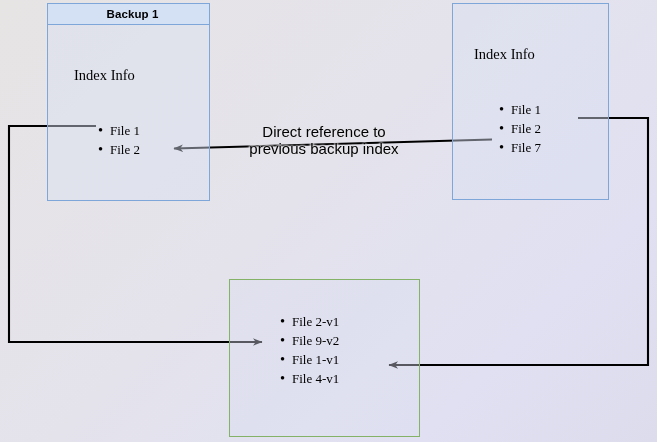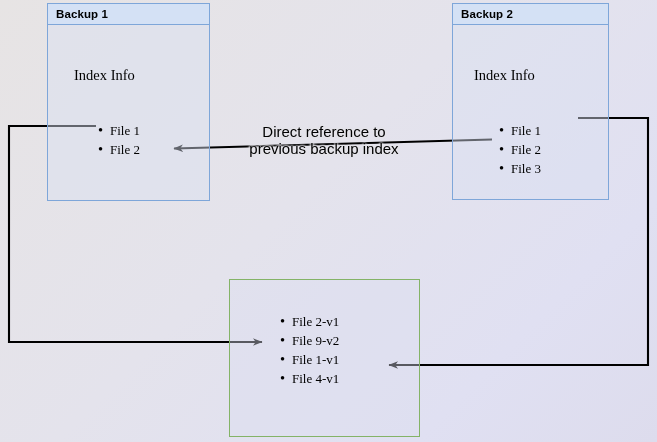--- a/index.html
+++ b/index.html
@@ -32,21 +32,21 @@
   .dbox {
     position: absolute;
     box-sizing: border-box;
     background: rgba(255,255,255,0.06);
   }
   .dbox .hdr {
     box-sizing: border-box;
     width: 100%;
     height: 21px;
     line-height: 20px;
-    text-align: left;
+    text-align: center;
     font-size: 11.5px;
     font-weight: bold;
     color: #000000;
     letter-spacing: 0.1px;
     padding-left: 8px;
   }
   .dbox .body {
     position: relative;
     width: 100%;
     height: calc(100% - 21px);
@@ -149,27 +149,26 @@
     <div class="body">
       <div class="section-label" style="left:26px; top:42px;">Index Info</div>
       <ul class="filelist" style="left:48px; top:96px;">
         <li>File 1</li>
         <li>File 2</li>
       </ul>
     </div>
   </div>
 
   <div class="dbox box-blue" style="left:452px; top:3px; width:157px; height:197px;">
-    <div class="hdr">Backup 2</div>
     <div class="body">
       <div class="section-label" style="left:21px; top:42px;">Index Info</div>
       <ul class="filelist" style="left:44px; top:96px;">
         <li>File 1</li>
         <li>File 2</li>
-        <li>File 3</li>
+        <li>File 7</li>
       </ul>
     </div>
   </div>
 
   <div class="dbox box-green" style="left:229px; top:279px; width:191px; height:158px;">
     <div class="body">
       <ul class="filelist" style="left:48px; top:32px;">
         <li>File 2-v1</li>
         <li>File 9-v2</li>
         <li>File 1-v1</li>

